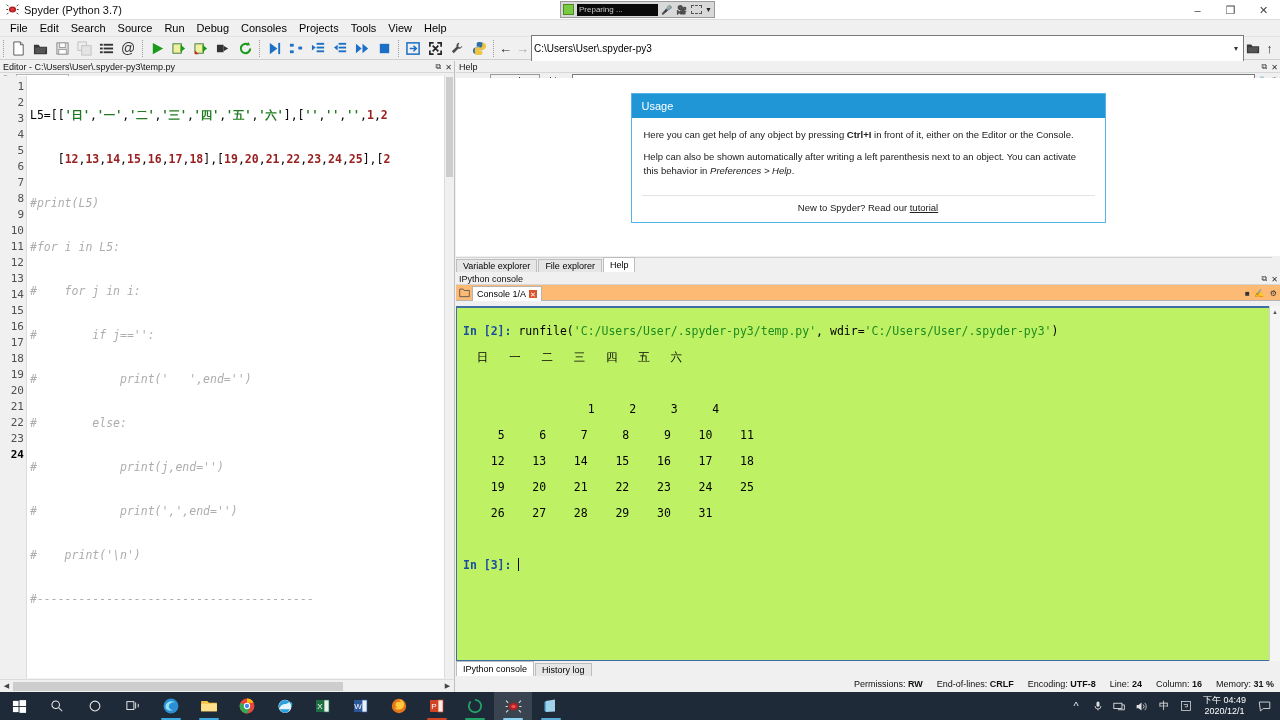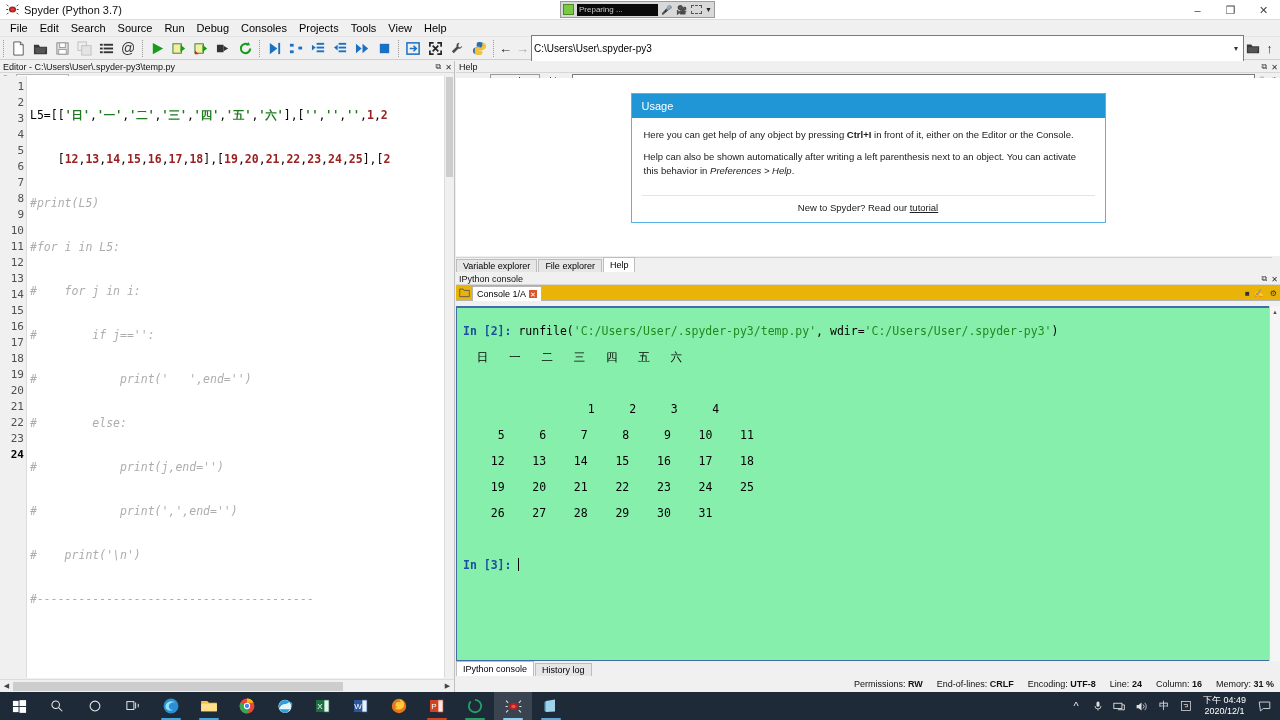--- a/index.html
+++ b/index.html
@@ -166,31 +166,31 @@
     height:13px;padding:0 6px;font-size:9px;display:flex;align-items:center;
     border:1px solid #bdbdbd;border-bottom:none;background:#e6e6e6;margin-right:1px;
   }
   .btab.active{ background:#fff; height:15px; }
 
   
   .console-pane{
     position:absolute;left:456px;right:0;top:212px;bottom:0;background:#f0f0f0;
   }
   .console-tabs{
-    height:16px;background:#eab308;display:flex;align-items:flex-end;position:relative;
+    height:16px;background:#fdba74;display:flex;align-items:flex-end;position:relative;
     border-bottom:1px solid #b4b4b4;
     text-align:center;
   }
   .ctab{
     display:flex;align-items:center;gap:3px;height:15px;background:#fff;
     border:1px solid #b4b4b4;border-bottom:none;padding:0 4px;font-size:9px;position:relative;top:1px;
   }
   .ctools{ position:absolute;right:3px;bottom:2px;display:flex;gap:5px;align-items:center; }
   .console-body{
-    position:absolute;left:0;right:0;top:33px;bottom:31px;background:#86efac;
+    position:absolute;left:0;right:0;top:33px;bottom:31px;background:#bef264;
     border:1px solid #3f6ea5; border-top:2px solid #3f6ea5;
     overflow:hidden;
   }
   .cons-text{
     padding:10px 0 0 6px;
     font-family:"DejaVu Sans Mono", monospace; font-size:11.5px;
     white-space:pre; line-height:26px; color:#000;
   }
   .cin{ color:#1d4fa0; font-weight:bold; }
   .cstr{ color:#1f8a1f; }

